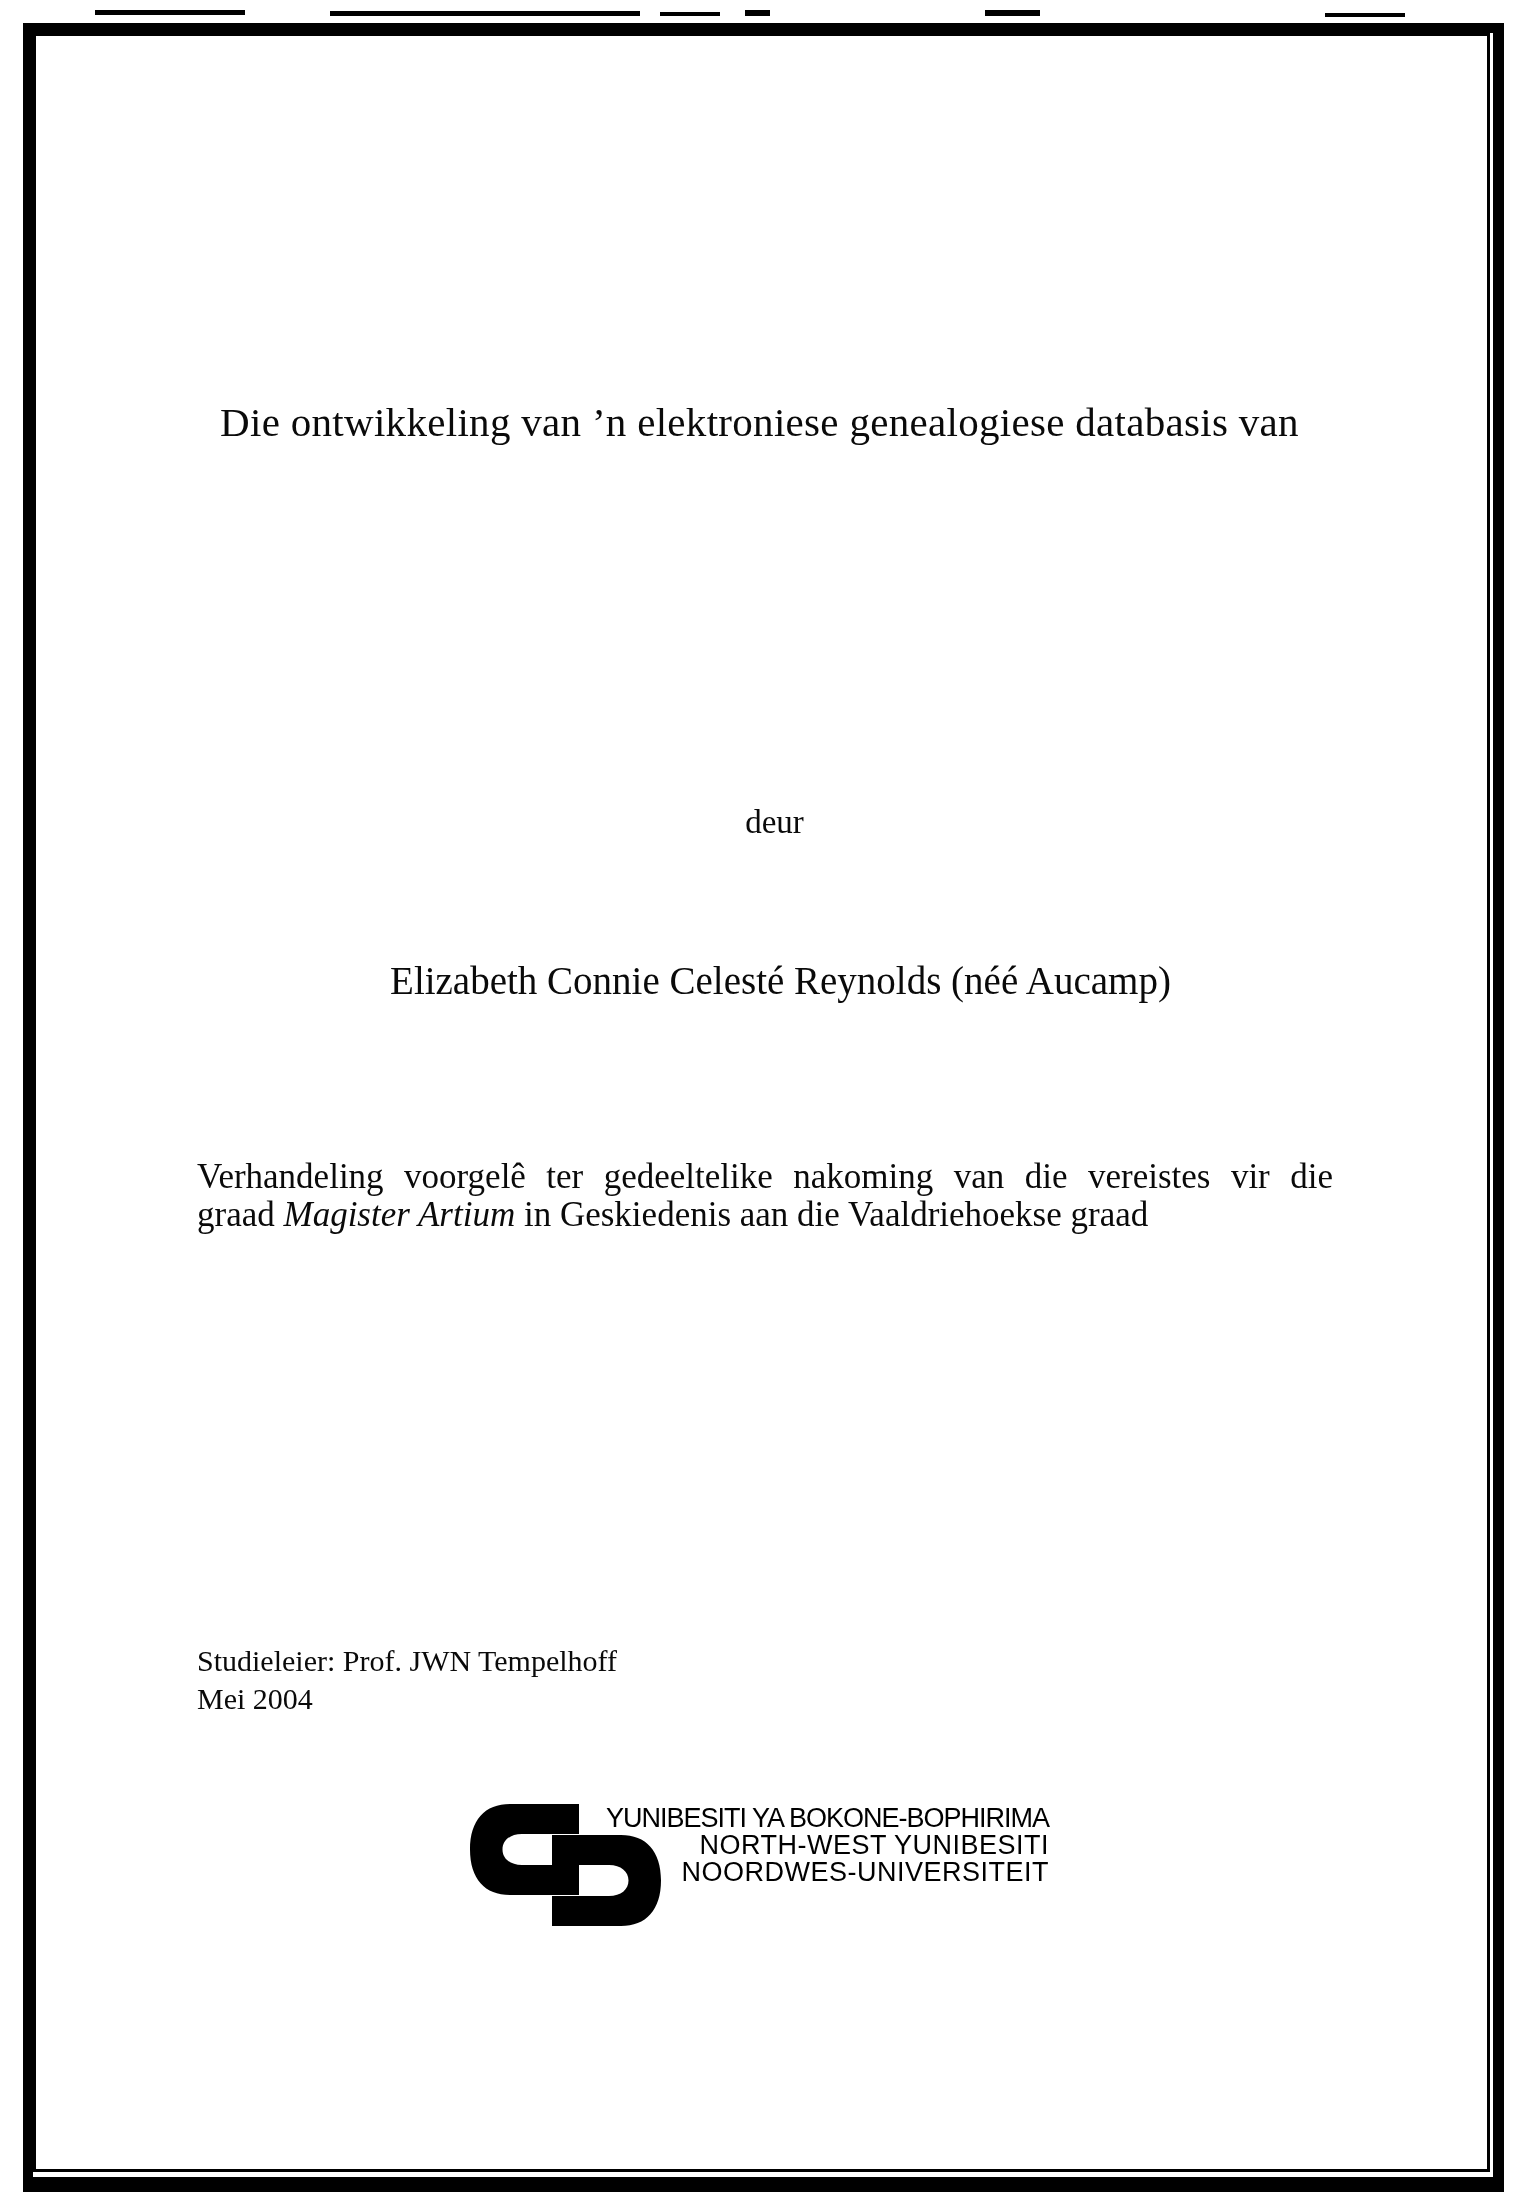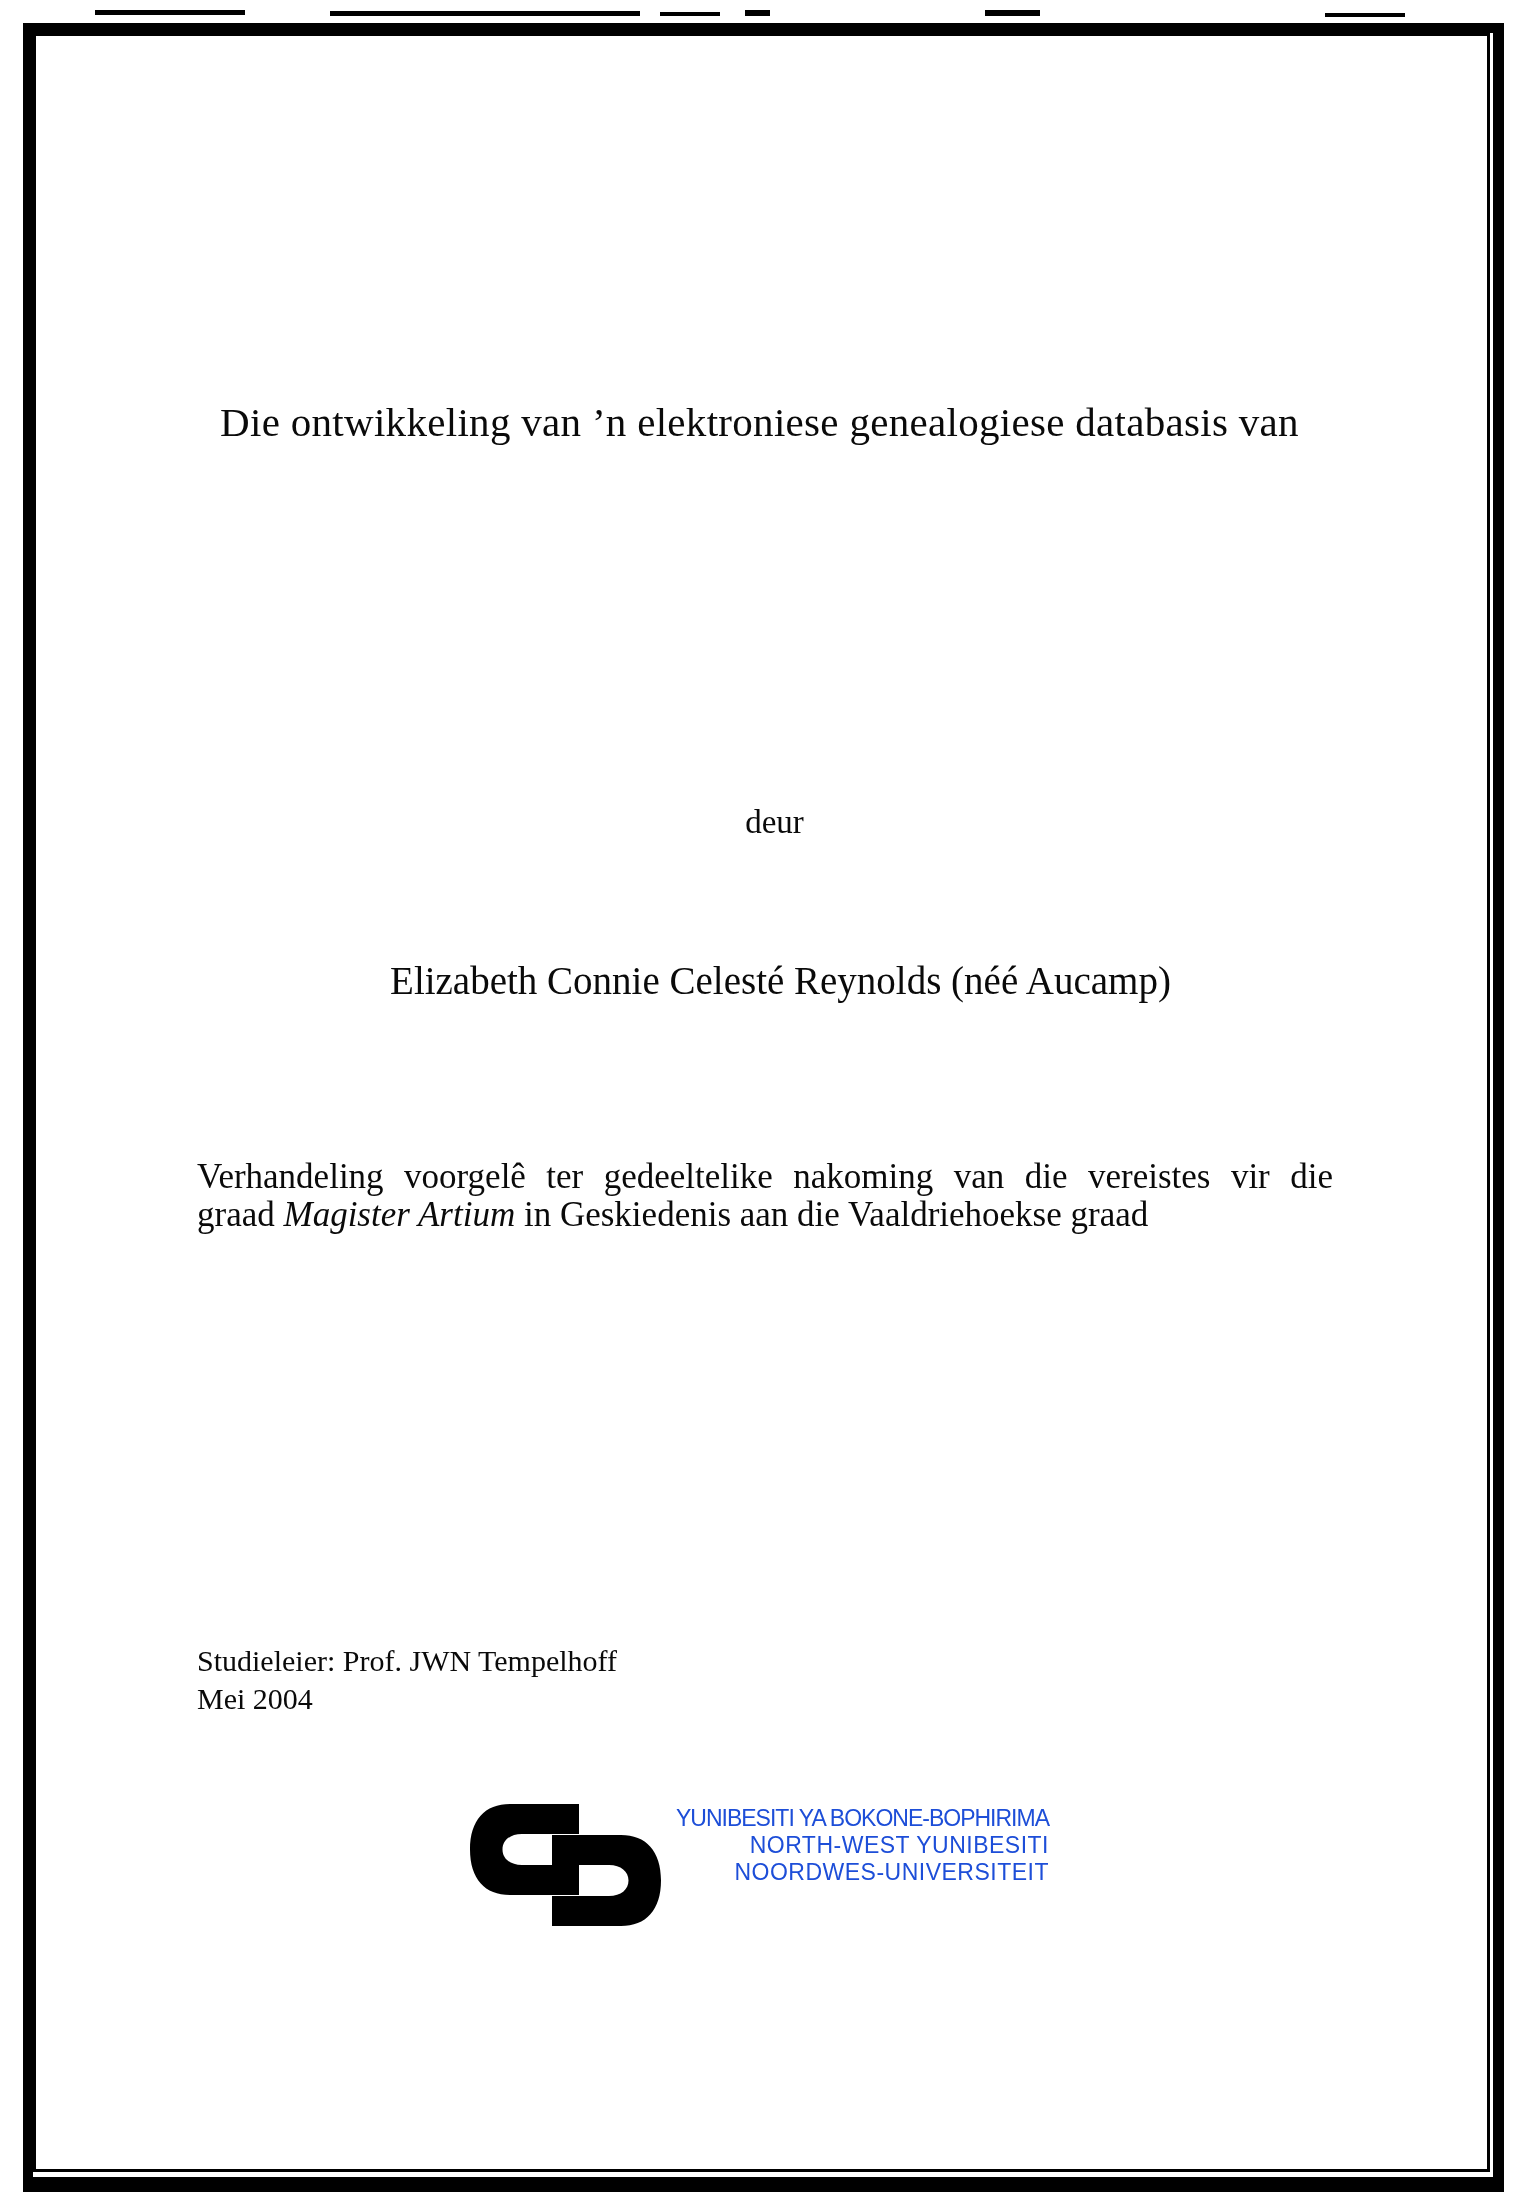--- a/index.html
+++ b/index.html
@@ -74,23 +74,23 @@
     position: absolute;
     left: 466px; top: 1801px;
     width: 200px; height: 130px;
   }
   .logo-text {
     position: absolute;
     left: 557px; top: 1805px;
     width: 492px;
     text-align: right;
     font-family: "Liberation Sans", "DejaVu Sans", sans-serif;
-    font-size: 23px;
+    font-size: 27px;
     line-height: 27px;
-    color: #1d4ed8;
+    color: #000000;
     white-space: nowrap;
   }
   .lt1 { letter-spacing: -1px; }
   .lt2 { letter-spacing: 0.5px; }
   .lt3 { letter-spacing: 0.5px; }
 </style>
 </head>
 <body>
 
 <div class="page">

